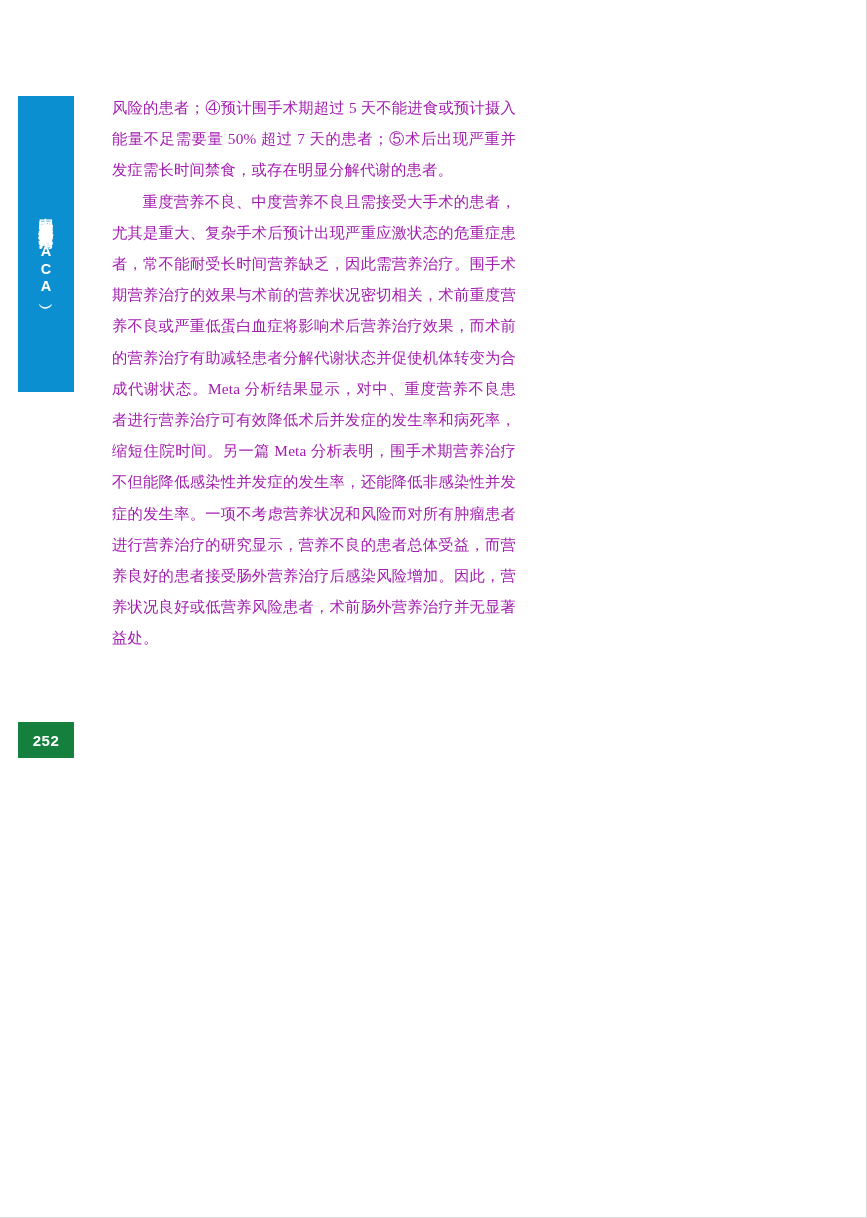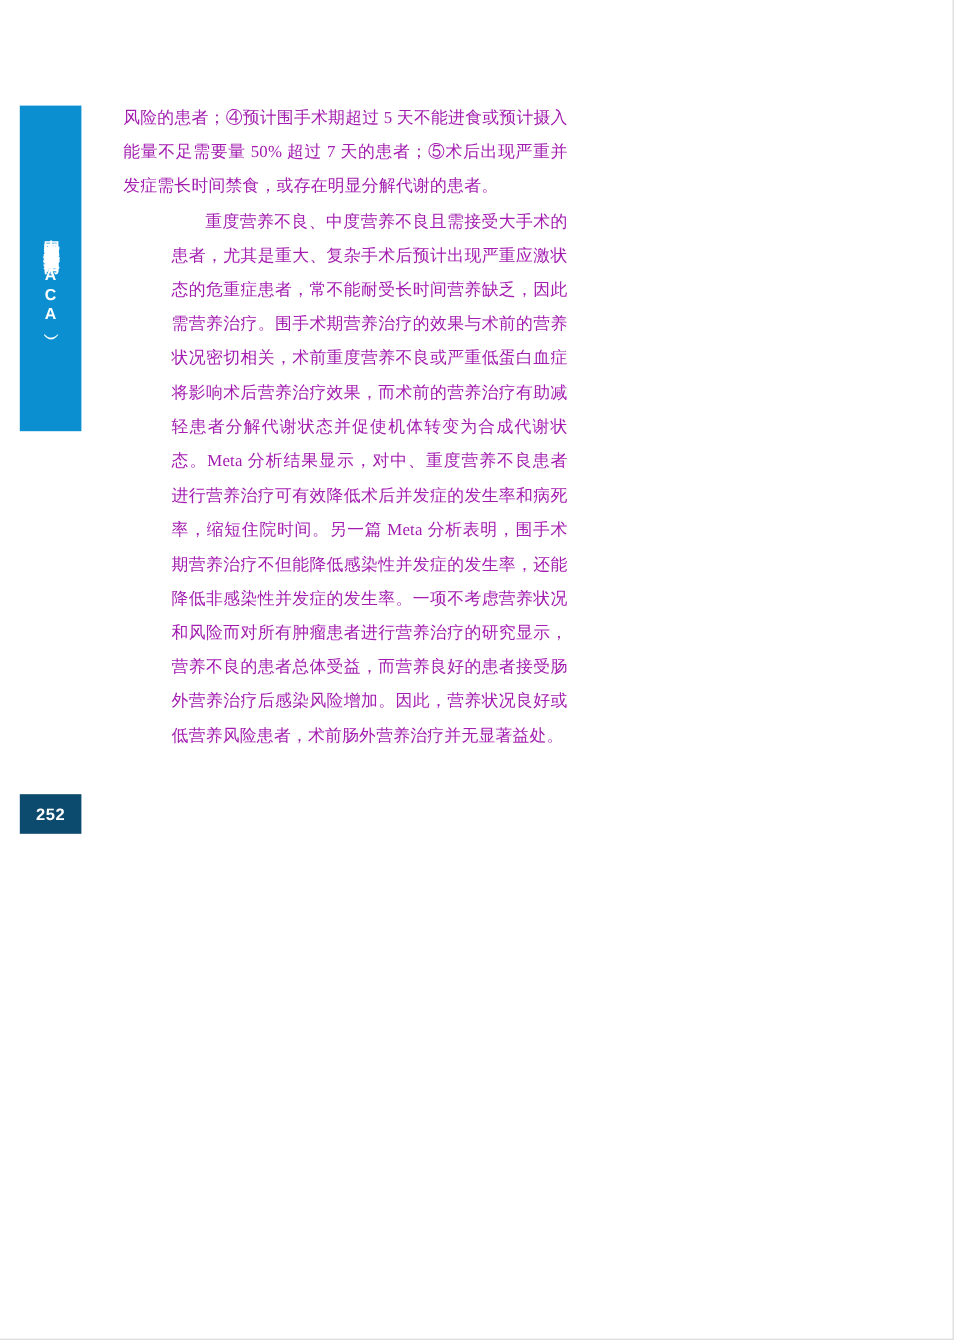--- a/index.html
+++ b/index.html
@@ -71,21 +71,21 @@
     white-space: nowrap;
   }
 
   
   .page-number-block {
     position: absolute;
     left: 18px;
     top: 722px;
     width: 56px;
     height: 36px;
-    background: #0c4a6e;
+    background: #15803d;
     display: flex;
     align-items: center;
     justify-content: center;
   }
   .page-number {
     color: #ffffff;
     font-family: "Liberation Sans", "DejaVu Sans", sans-serif;
     font-size: 15px;
     font-weight: bold;
     letter-spacing: 0.5px;
@@ -105,21 +105,20 @@
     text-align: justify;
     text-justify: inter-ideograph;
     margin: 0;
     letter-spacing: 0.2px;
   }
   .para.indent {
     text-indent: 2em;
   }
   .para + .para {
     margin-top: 0;
-    margin-left: 44px;
   }
 </style>
 </head>
 <body>
 
 <div class="page">
 
   <div class="page-edge-right"></div>
   <div class="page-edge-bottom"></div>
 

